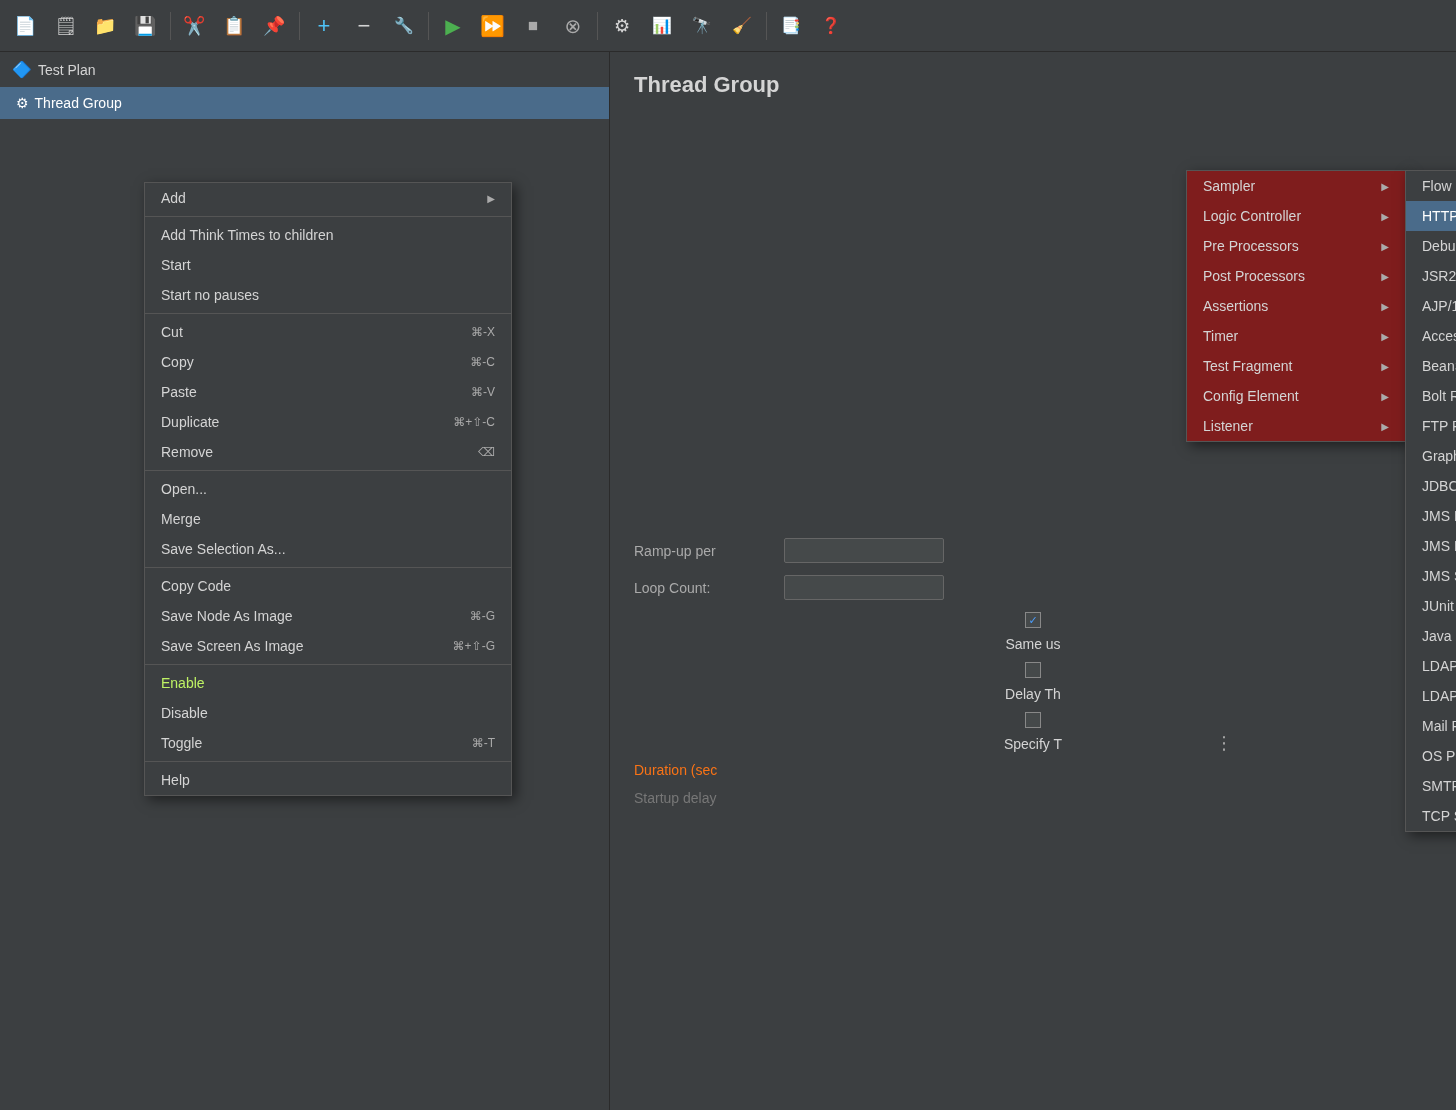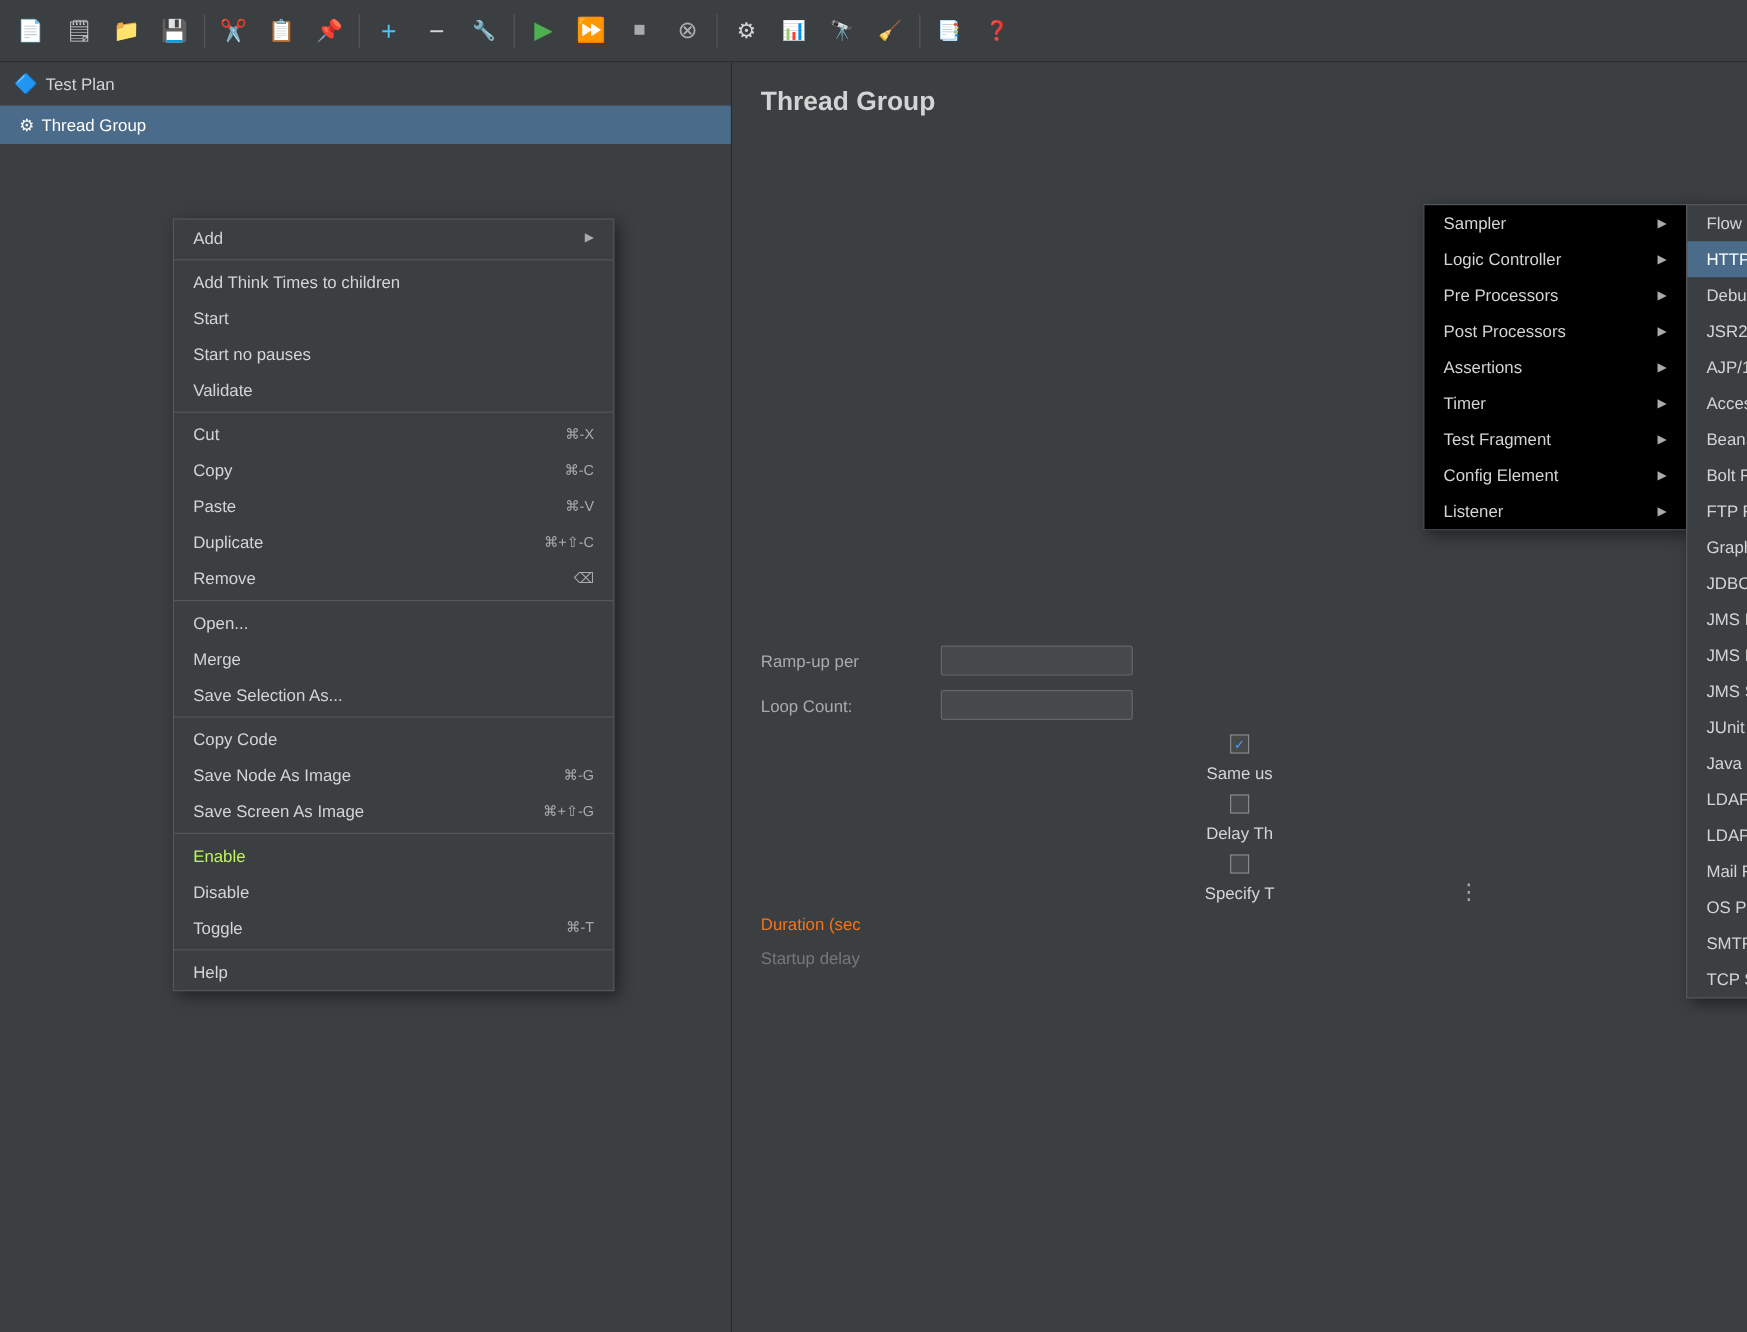--- a/index.html
+++ b/index.html
@@ -82,21 +82,21 @@
       background: #3c3f41;
       border: 1px solid #555;
       box-shadow: 4px 4px 12px rgba(0,0,0,0.5);
       z-index: 100;
     }
     .ctx-menu-l2 {
       position: absolute;
       left: 576px;
       top: 118px;
       width: 220px;
-      background: #000000;
+      background: #7f1d1d;
       border: 1px solid #555;
       box-shadow: 4px 4px 12px rgba(0,0,0,0.5);
       z-index: 200;
     }
     .ctx-menu-l3 {
       position: absolute;
       left: 795px;
       top: 118px;
       width: 270px;
       background: #3c3f41;
@@ -267,23 +267,20 @@
       <div class="menu-sep"></div>
       <div class="menu-item">
         <span>Add Think Times to children</span>
       </div>
       <div class="menu-item">
         <span>Start</span>
       </div>
       <div class="menu-item">
         <span>Start no pauses</span>
       </div>
-      <div class="menu-item">
-        <span>Validate</span>
-      </div>
       <div class="menu-sep"></div>
       <div class="menu-item">
         <span>Cut</span>
         <span class="shortcut">⌘-X</span>
       </div>
       <div class="menu-item">
         <span>Copy</span>
         <span class="shortcut">⌘-C</span>
       </div>
       <div class="menu-item">

